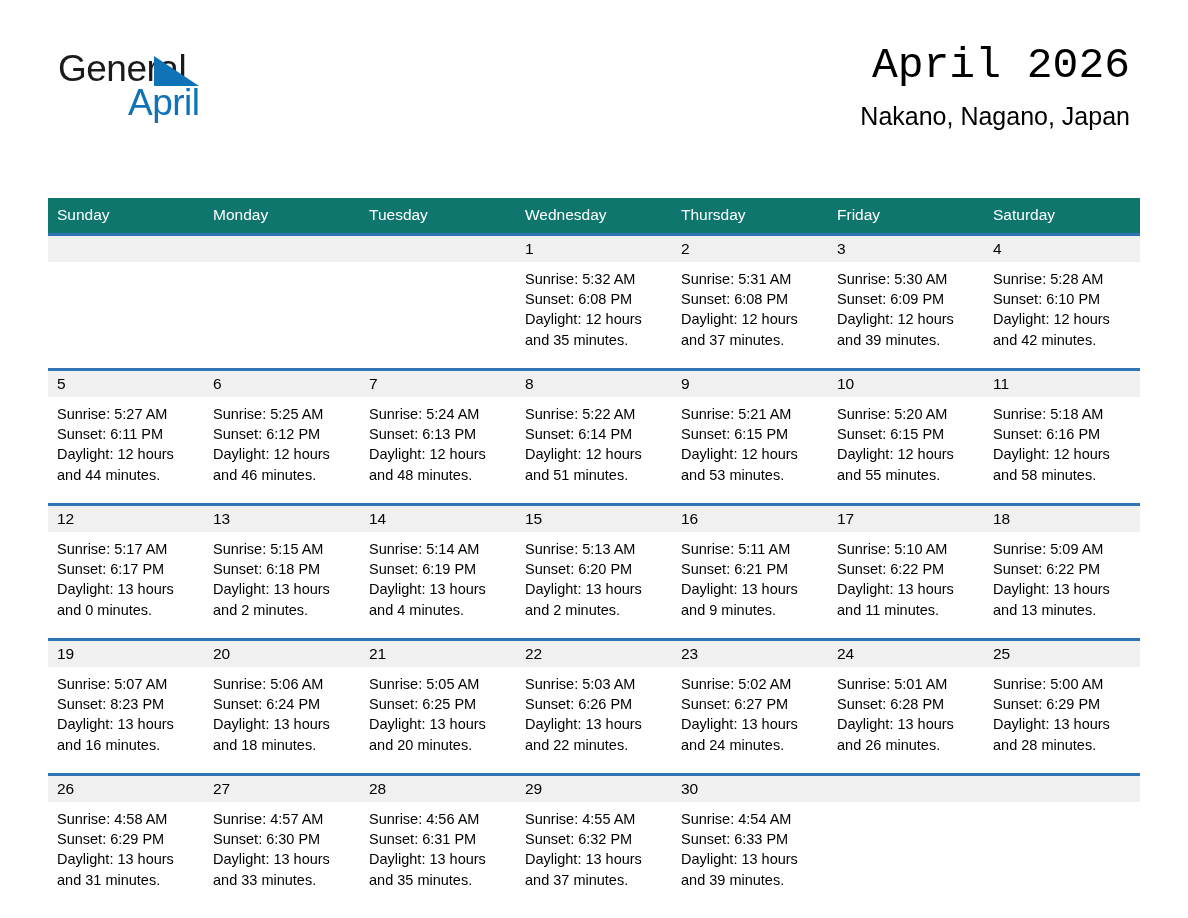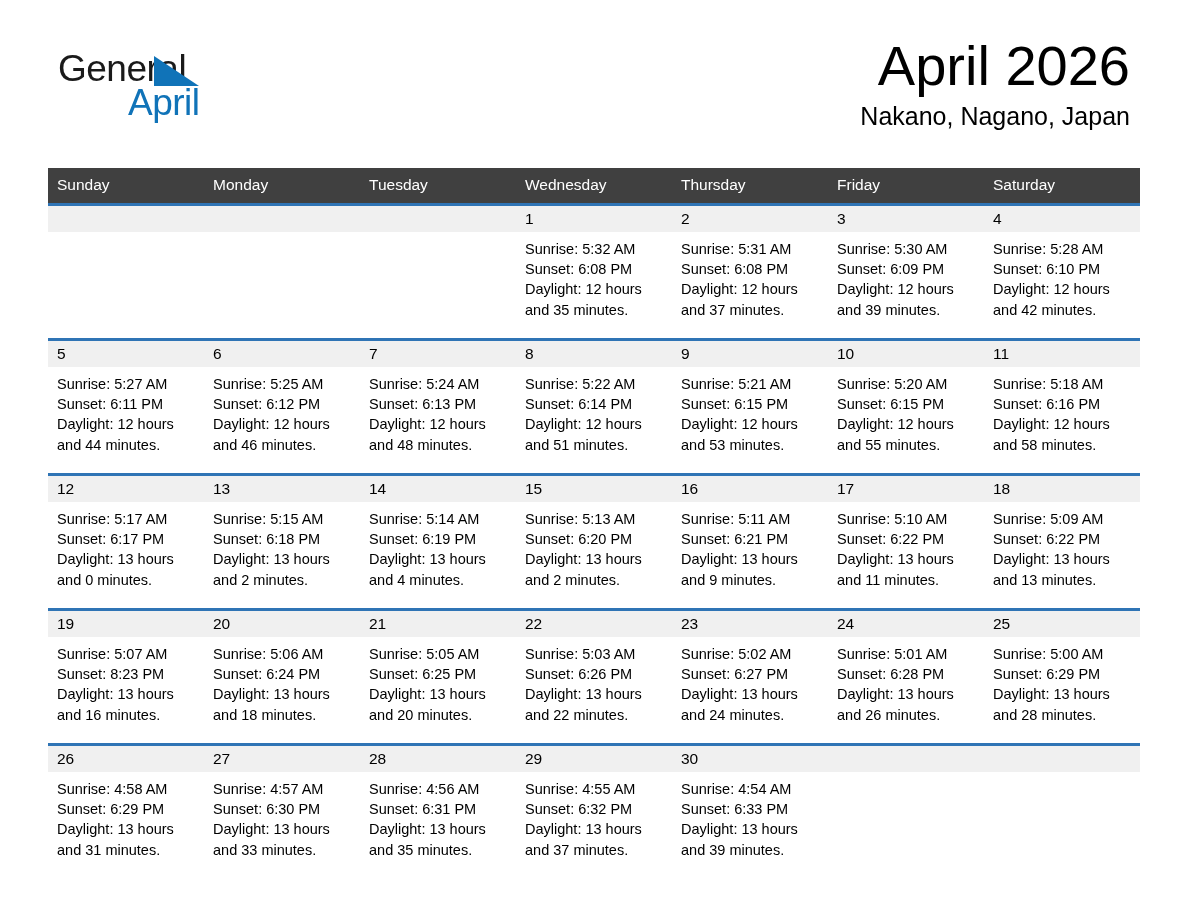--- a/index.html
+++ b/index.html
@@ -19,21 +19,21 @@
     position: relative;
     width: 1188px;
     height: 918px;
     box-sizing: border-box;
     padding: 0 48px;
   }
 
   
   .header {
     position: relative;
-    height: 168px;
+    height: 198px;
   }
   .brand {
     position: absolute;
     left: 10px;
     top: 50px;
     width: 210px;
     height: 80px;
   }
   .brand-general {
     position: absolute;
@@ -64,44 +64,45 @@
     color: #1073b8;
     font-weight: 400;
   }
   .title-block {
     position: absolute;
     right: 10px;
     top: 40px;
     text-align: right;
   }
   .cal-title {
-    font-size: 56px;
+    font-size: 43px;
     line-height: 52px;
     font-weight: 400;
     color: #000000;
     letter-spacing: 0px;
+    font-family: Liberation Mono, monospace;
   }
   .cal-subtitle {
     font-size: 25px;
     line-height: 32px;
     font-weight: 400;
     color: #000000;
     margin-top: 8px;
   }
 
   
   .calendar {
     width: 1092px;
     border-collapse: collapse;
     table-layout: fixed;
   }
   .calendar col { width: 156px; }
 
   thead th {
-    background: #404040;
+    background: #0f766e;
     color: #ffffff;
     font-size: 15.5px;
     font-weight: 400;
     text-align: left;
     padding: 8px 0 9px 9px;
     height: 17px;
     vertical-align: middle;
     border: none;
   }
 

